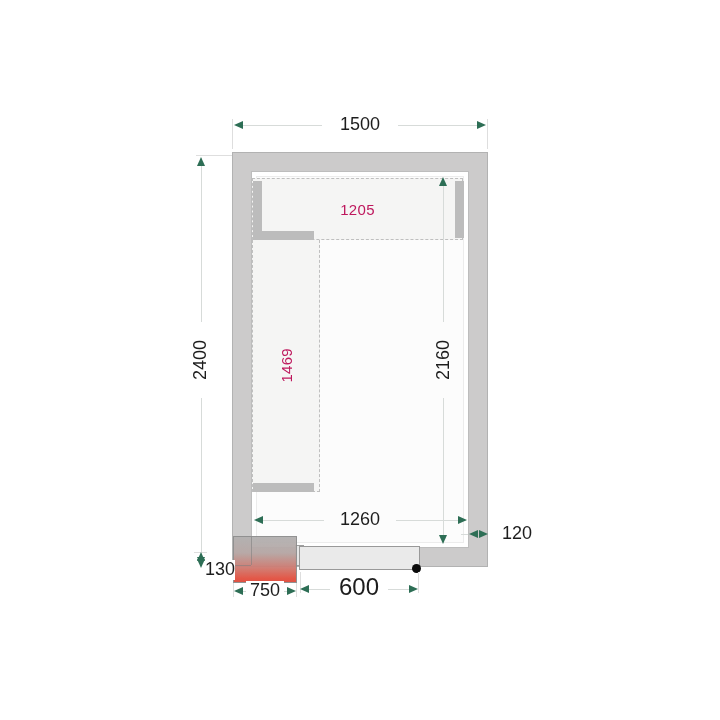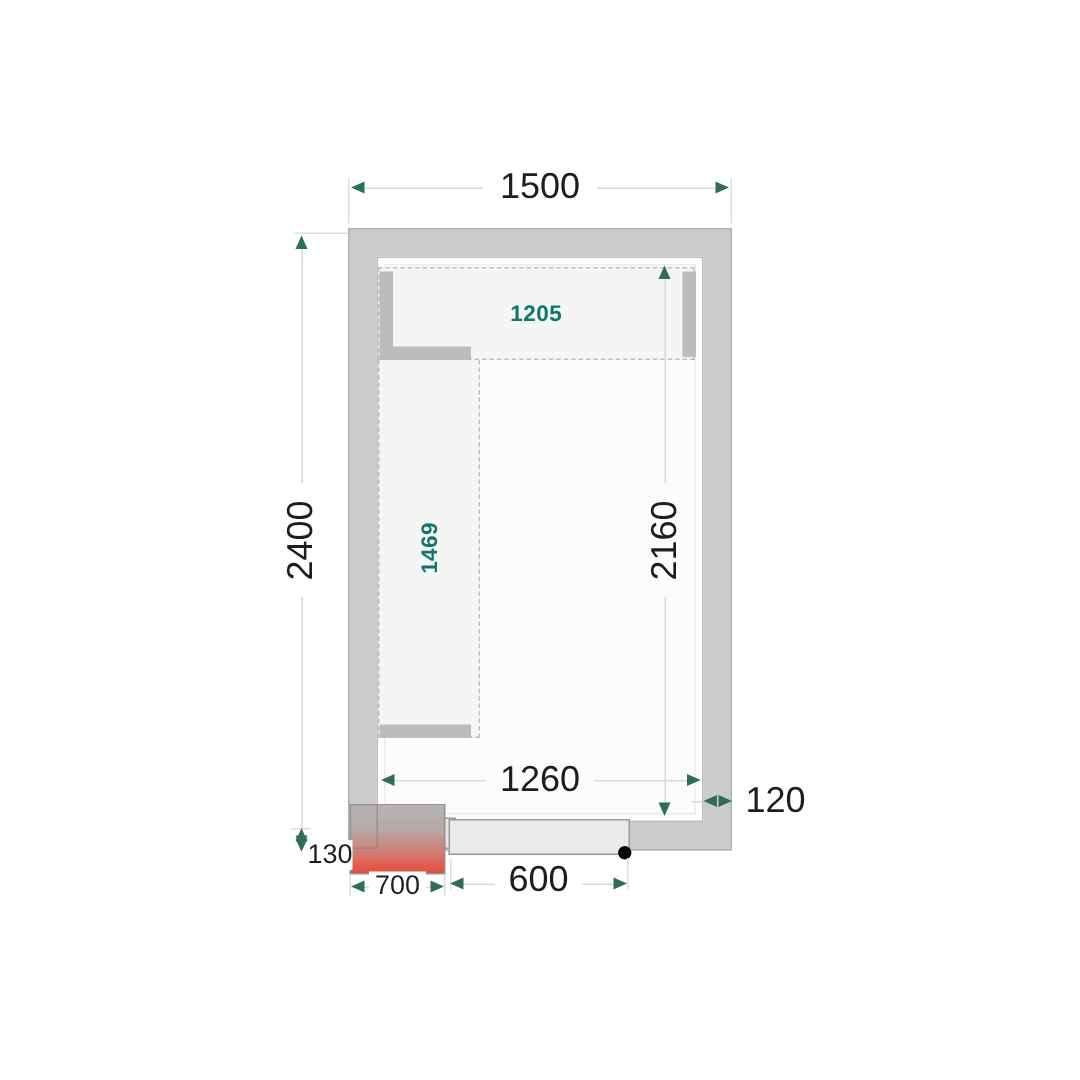--- a/index.html
+++ b/index.html
@@ -9,34 +9,34 @@
     --arr:#2d6e55; --dl:#d7dbd9; --wall:#cccbcb;
   }
   .abs{position:absolute;box-sizing:border-box;}
   
   .wall-outer{background:var(--wall);border:1px solid #b2b2b2;}
   .wall-liner{background:#ffffff;border:1px solid #bdbdbd;}
   .interior{background:#fcfcfc;border:1px solid #ececec;}
   .door-cut{background:#ffffff;}
   
   .shelf{background:#f5f5f4;border:1px dashed #bfbfbf;display:flex;align-items:center;justify-content:center;}
-  .shelf-label{font-size:15px;color:#0f766e;letter-spacing:.3px;font-weight:bold;}
+  .shelf-label{font-size:15px;color:#be185d;letter-spacing:.3px;}
   .vtext{writing-mode:vertical-rl;transform:rotate(180deg);}
   .board{background:#bcbcbc;}
   
   .door-leaf{background:#eaeaea;border:1px solid #999;}
   .door-tab{background:#e6e6e6;border:1px solid #9e9e9e;}
   .hinge{width:9px;height:9px;border-radius:50%;background:#0a0a0a;}
   .unit{border:1px solid #8d8d8d;opacity:.95;
     background:linear-gradient(180deg,#b2b0b0 0%,#b7a8a6 35%,#cc7f76 65%,#e2503f 92%,#de4a3c 100%);}
   .corner-line{background:rgba(125,125,125,.55);}
   
   .dl{background:var(--dl);}
   .ext{background:#dedede;}
-  .dim-label{background:#ffffff;text-align:center;font-size:24px;line-height:1.1;
+  .dim-label{background:#ffffff;text-align:center;font-size:18px;line-height:1.1;
     display:flex;align-items:center;justify-content:center;}
   .on-interior{background:#fcfcfc;}
   .small{font-size:18px;}
   .mid{font-size:24px;}
   .arr{width:0;height:0;}
   .a-l{border-top:4px solid transparent;border-bottom:4px solid transparent;border-right:9px solid var(--arr);}
   .a-r{border-top:4px solid transparent;border-bottom:4px solid transparent;border-left:9px solid var(--arr);}
   .a-u{border-left:4px solid transparent;border-right:4px solid transparent;border-bottom:9px solid var(--arr);}
   .a-d{border-left:4px solid transparent;border-right:4px solid transparent;border-top:9px solid var(--arr);}
 </style>
@@ -100,21 +100,21 @@
   <div class="abs ext" style="left:194px;top:552px;width:13px;height:1px;"></div>
   <div class="abs arr a-u" style="left:197px;top:552px;"></div>
   <div class="abs arr a-d" style="left:197px;top:559px;"></div>
   <div class="abs dim-label small" style="left:205px;top:560px;width:30px;height:20px;">130</div>
 
   <div class="abs ext" style="left:233px;top:583px;width:1px;height:14px;"></div>
   <div class="abs ext" style="left:296px;top:583px;width:1px;height:14px;"></div>
   <div class="abs dl" style="left:237px;top:591px;width:57px;height:1px;"></div>
   <div class="abs arr a-l" style="left:234px;top:587px;"></div>
   <div class="abs arr a-r" style="left:287px;top:587px;"></div>
-  <div class="abs dim-label small" style="left:246px;top:581px;width:38px;height:20px;">700</div>
+  <div class="abs dim-label small" style="left:246px;top:581px;width:38px;height:20px;">750</div>
 
   <div class="abs ext" style="left:300px;top:572px;width:1px;height:21px;"></div>
   <div class="abs ext" style="left:418px;top:572px;width:1px;height:21px;"></div>
   <div class="abs dl" style="left:302px;top:589px;width:114px;height:1px;"></div>
   <div class="abs arr a-l" style="left:300px;top:585px;"></div>
   <div class="abs arr a-r" style="left:409px;top:585px;"></div>
   <div class="abs dim-label mid" style="left:330px;top:574px;width:58px;height:26px;">600</div>
 
 </div>
 

